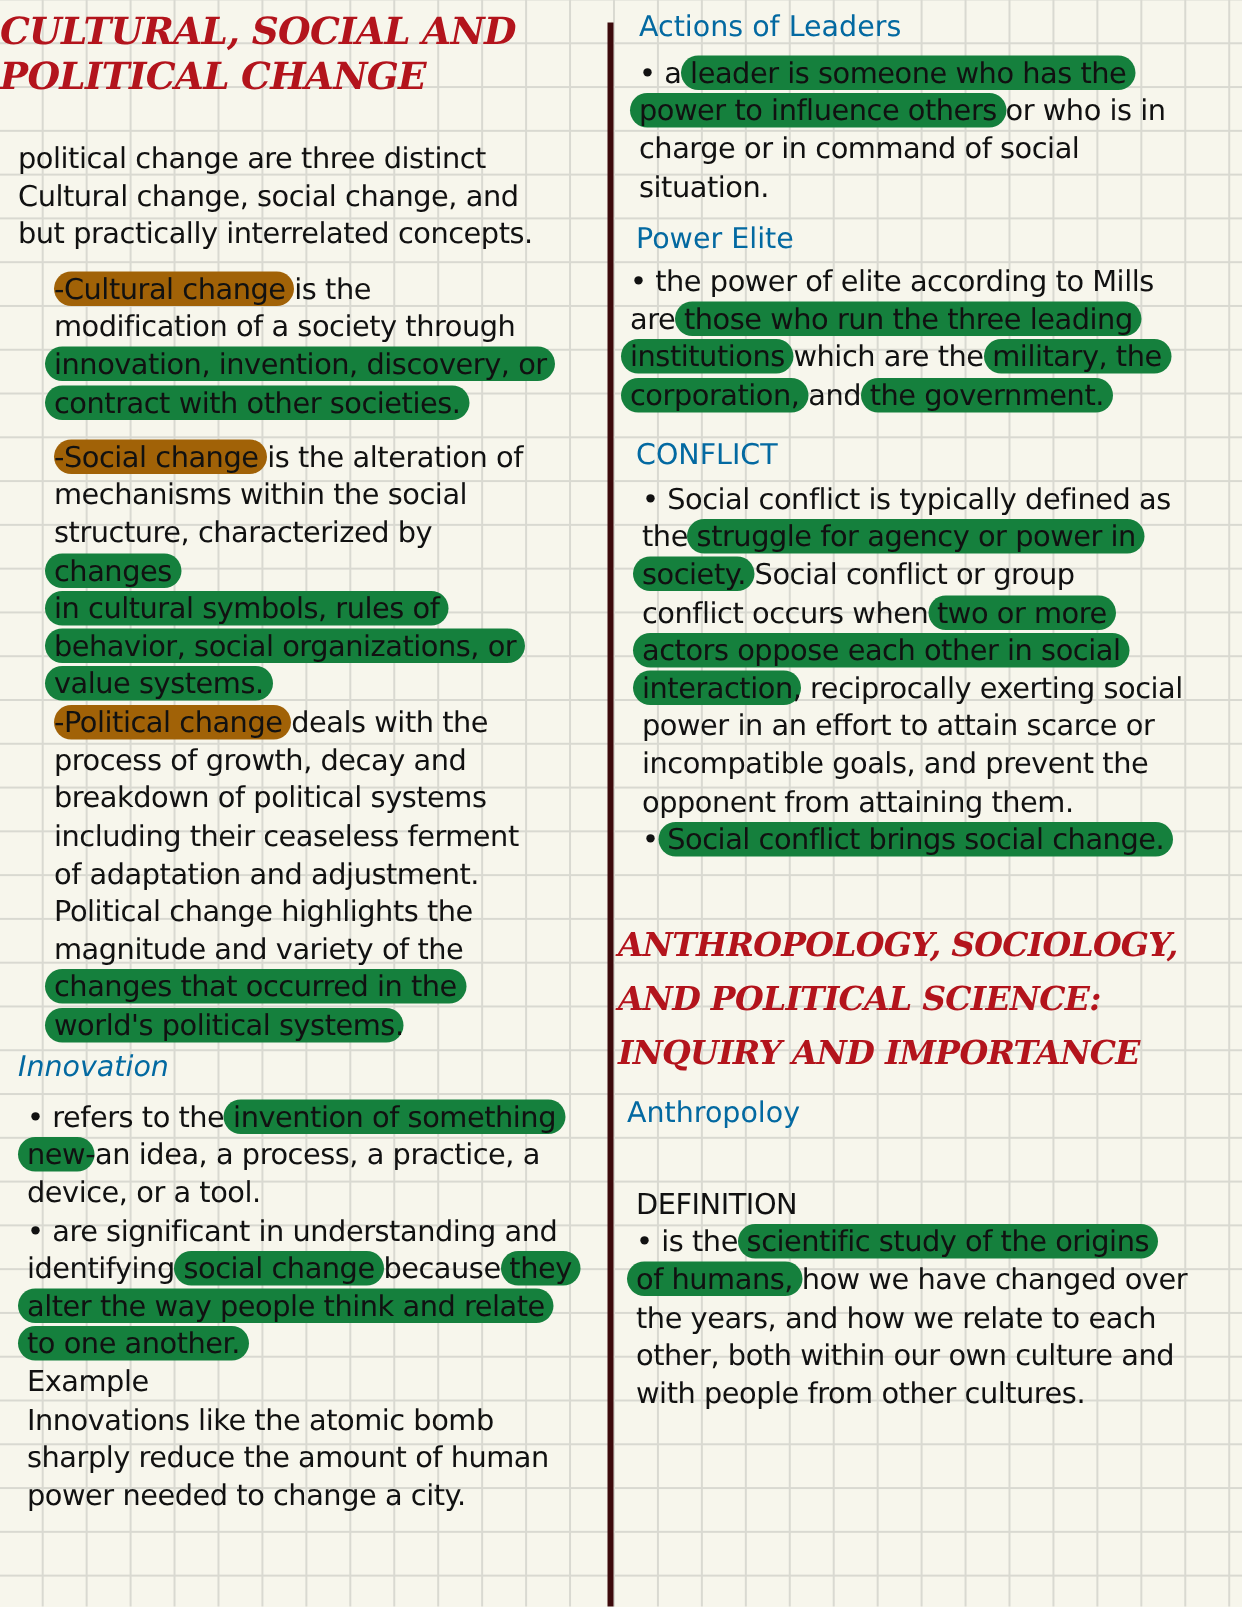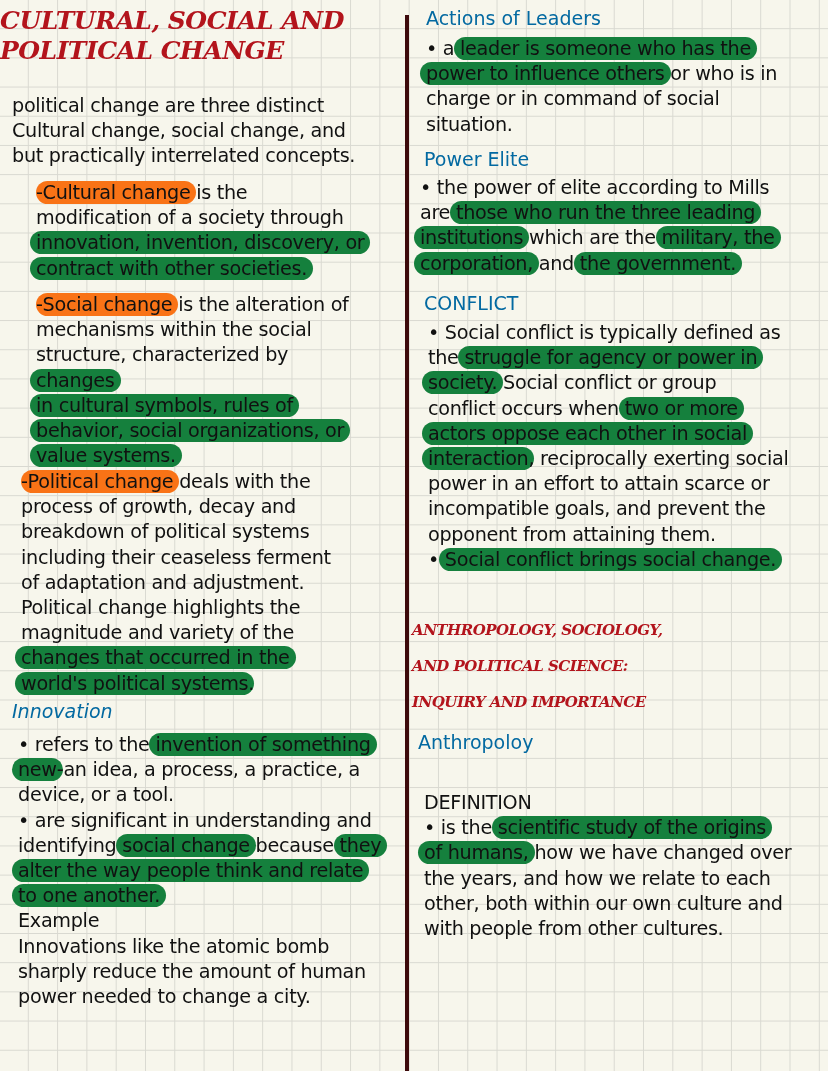--- a/index.html
+++ b/index.html
@@ -55,21 +55,21 @@
       letter-spacing: -0.3px;
     }
     .line { display: block; height: 25.2px; }
     .hl {
       background: #15803d;
       border-radius: 12px;
       padding: 0 6px;
       margin: 0 -6px;
     }
     .hd {
-      background: #f97316;
+      background: #a16207;
       border-radius: 12px;
       padding: 0 6px 0 0;
       margin: 0 -6px 0 0;
     }
   </style>
 </head>
 <body>
 
 <div class="divider"></div>
 
@@ -96,21 +96,21 @@
   <div class="txt" style="left:36px;top:292px;">
     <span class="line"><span class="hd">-Social change</span><span> is the alteration of</span></span>
     <span class="line">mechanisms within the social</span>
     <span class="line">structure, characterized by</span>
     <span class="line"><span class="hl">changes</span></span>
     <span class="line"><span class="hl">in cultural symbols, rules of</span></span>
     <span class="line"><span class="hl">behavior, social organizations, or</span></span>
     <span class="line"><span class="hl">value systems.</span></span>
   </div>
 
-  <div class="txt" style="left:21px;top:469px;">
+  <div class="txt" style="left:36px;top:469px;">
     <span class="line"><span class="hd">-Political change</span><span> deals with the</span></span>
     <span class="line">process of growth, decay and</span>
     <span class="line">breakdown of political systems</span>
     <span class="line">including their ceaseless ferment</span>
     <span class="line">of adaptation and adjustment.</span>
     <span class="line">Political change highlights the</span>
     <span class="line">magnitude and variety of the</span>
     <span class="line"><span class="hl">changes that occurred in the</span></span>
     <span class="line"><span class="hl">world's political systems</span><span>.</span></span>
   </div>
@@ -157,21 +157,21 @@
     <span class="line"><span class="hl">society.</span><span> Social conflict or group</span></span>
     <span class="line"><span>conflict occurs when </span><span class="hl">two or more</span></span>
     <span class="line"><span class="hl">actors oppose each other in social</span></span>
     <span class="line"><span class="hl">interaction</span><span>, reciprocally exerting social</span></span>
     <span class="line">power in an effort to attain scarce or</span>
     <span class="line">incompatible goals, and prevent the</span>
     <span class="line">opponent from attaining them.</span>
     <span class="line"><span>• </span><span class="hl">Social conflict brings social change.</span></span>
   </div>
 
-  <div class="title" style="position:absolute;left:0;top:612px;width:416px;font-size:15px;line-height:36px;">
+  <div class="title" style="position:absolute;left:0;top:612px;width:416px;font-size:22px;line-height:36px;">
     <div>Anthropology, Sociology,</div>
     <div>and Political Science:</div>
     <div>Inquiry and Importance</div>
   </div>
 
   <div class="sub" style="left:6px;top:731px;">Anthropoloy</div>
   <div class="txt" style="left:12px;top:762px;margin-top:28px;">
     <span class="line">DEFINITION</span>
     <span class="line"><span>• is the </span><span class="hl">scientific study of the origins</span></span>
     <span class="line"><span class="hl">of humans,</span><span> how we have changed over</span></span>

